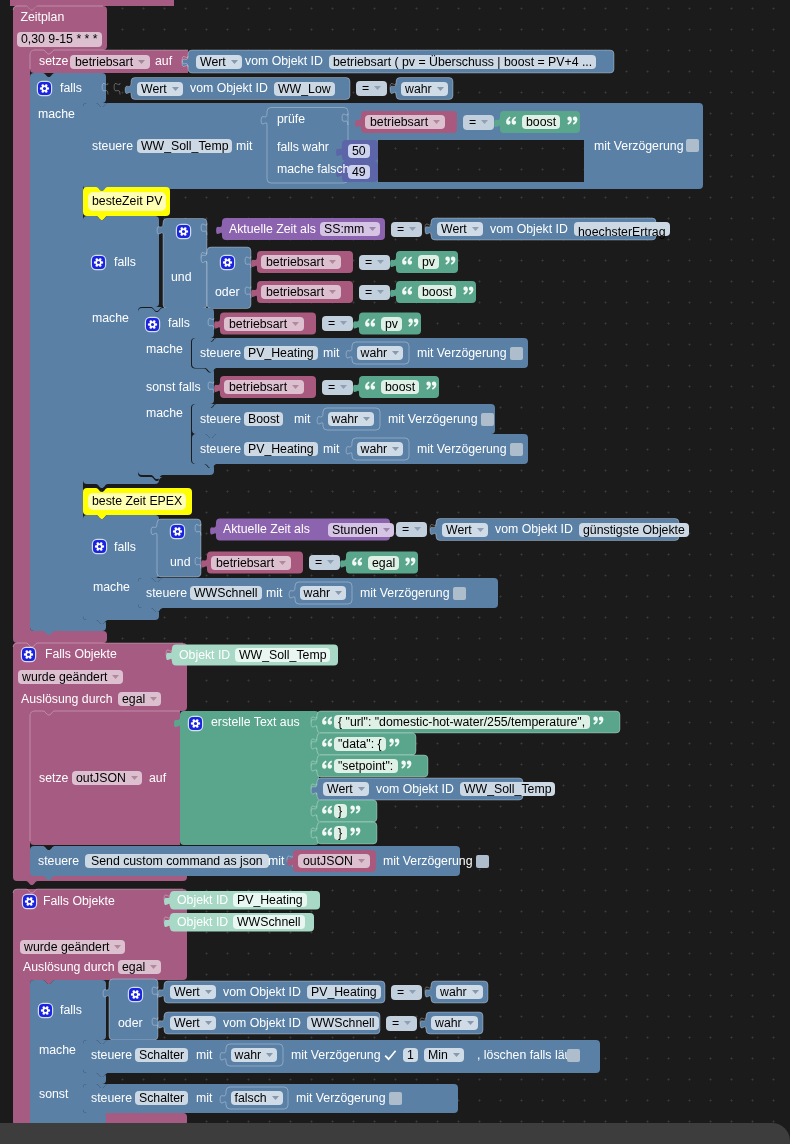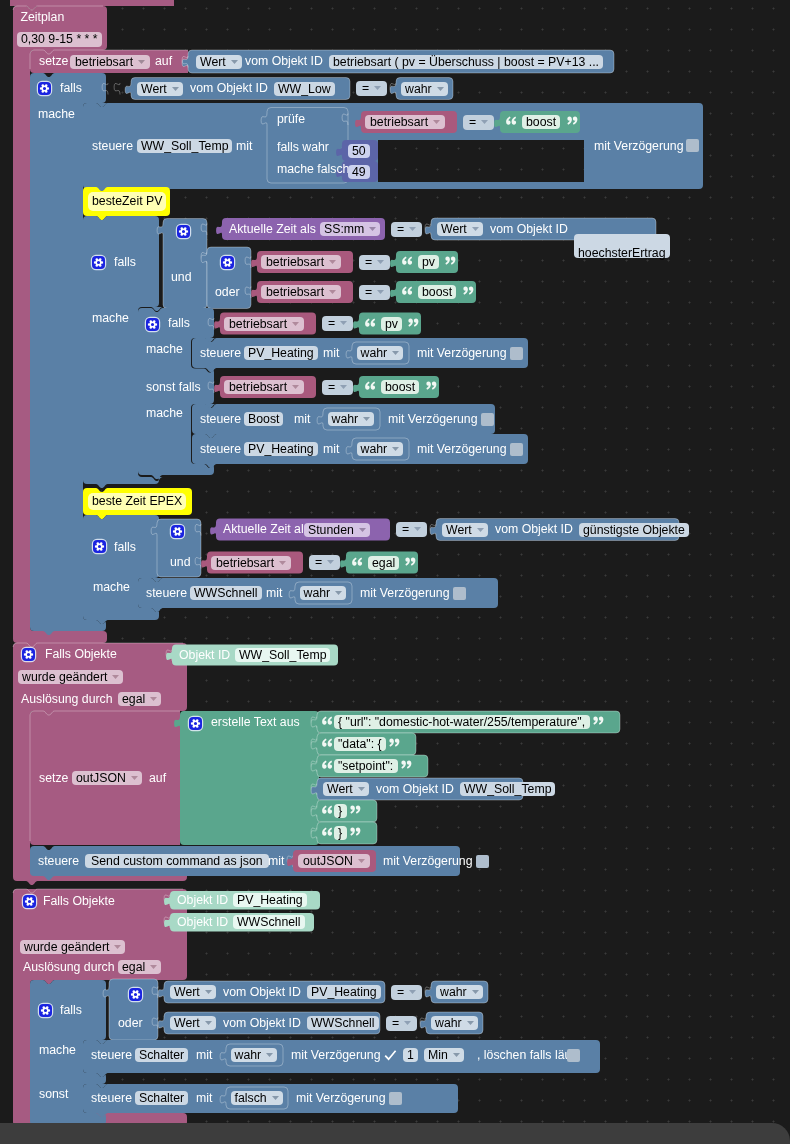--- a/index.html
+++ b/index.html
@@ -185,21 +185,21 @@
       <div class="fld" style="left: 356px; top: 81px; height: 15px; line-height: 15px; background: rgb(194, 208, 221); padding: 0px 6px;"><span>=</span><span class="ddw"><svg width="7" height="4" viewBox="0 0 7 4">
             <path d="M0 0 L7 0 L3.5 4 Z" fill="#8fa0b4"></path>
           </svg></span></div>
       <div class="fld" style="left: 401px; top: 81.5px; height: 14px; line-height: 14px; background: rgb(207, 219, 230); padding: 0px 4px;"><span>wahr</span><span class="ddw"><svg width="7" height="4" viewBox="0 0 7 4">
             <path d="M0 0 L7 0 L3.5 4 Z" fill="#8799ab"></path>
           </svg></span></div>
       <div class="fld" style="left: 196px; top: 54.5px; height: 14px; line-height: 14px; background: rgb(207, 219, 230); padding: 0px 4px;"><span>Wert</span><span class="ddw"><svg width="7" height="4" viewBox="0 0 7 4">
             <path d="M0 0 L7 0 L3.5 4 Z" fill="#8799ab"></path>
           </svg></span></div>
       <div class="tx" style="left: 245px; top: 54px;">vom Objekt ID</div>
-      <div class="fld" style="left: 329px; top: 54.5px; height: 14px; line-height: 14px; background: rgb(204, 216, 228); padding: 0px 4px;"><span>betriebsart ( pv = Überschuss  |  boost = PV+13 ...</span></div>
+      <div class="fld" style="left: 329px; top: 54.5px; height: 14px; line-height: 14px; background: rgb(204, 216, 228); padding: 0px 4px;"><span>betriebsart ( pv = Überschuss  |  boost = PV+4 ...</span></div>
       <div class="tx" style="left: 92px; top: 138.5px;">steuere</div>
       <div class="fld" style="left: 137px; top: 138.6px; height: 14px; line-height: 14px; background: rgb(204, 216, 228); padding: 0px 4px;"><span>WW_Soll_Temp</span></div>
       <div class="tx" style="left: 236px; top: 138.5px;">mit</div>
       <div class="tx" style="left: 594px; top: 138.5px;">mit Verzögerung</div>
       <div class="cb" style="left: 686px; top: 139px; background: rgb(174, 189, 204);"></div>
       <div style="position: absolute; left: 378px; top: 140px; width: 206px; height: 42px; background-color: rgb(27, 27, 27); background-image: radial-gradient(circle, rgb(59, 59, 59) 0.9px, transparent 1.1px); background-size: 21px 21px; background-position: -392px -401px;"></div>
       <div class="tx" style="left: 277px; top: 111.5px;">prüfe</div>
       <div class="tx" style="left: 277px; top: 139.5px;">falls wahr</div>
       <div class="tx" style="left: 277px; top: 161.5px;">mache falsch</div>
       <div class="fld" style="left: 348px; top: 144px; height: 14px; line-height: 14px; background: rgb(204, 210, 238); padding: 0px 4px;"><span>50</span></div>
@@ -235,21 +235,21 @@
       <div class="fld" style="left: 320px; top: 222px; height: 14px; line-height: 14px; background: rgb(213, 196, 228); padding: 0px 4px;"><span>SS:mm</span><span class="ddw"><svg width="7" height="4" viewBox="0 0 7 4">
             <path d="M0 0 L7 0 L3.5 4 Z" fill="#9a86a8"></path>
           </svg></span></div>
       <div class="fld" style="left: 391px; top: 221.5px; height: 15px; line-height: 15px; background: rgb(194, 208, 221); padding: 0px 6px;"><span>=</span><span class="ddw"><svg width="7" height="4" viewBox="0 0 7 4">
             <path d="M0 0 L7 0 L3.5 4 Z" fill="#8fa0b4"></path>
           </svg></span></div>
       <div class="fld" style="left: 437px; top: 222px; height: 14px; line-height: 14px; background: rgb(207, 219, 230); padding: 0px 4px;"><span>Wert</span><span class="ddw"><svg width="7" height="4" viewBox="0 0 7 4">
             <path d="M0 0 L7 0 L3.5 4 Z" fill="#8fa0b4"></path>
           </svg></span></div>
       <div class="tx" style="left: 490px; top: 221.5px;">vom Objekt ID</div>
-      <div class="fld" style="left: 574px; top: 222px; height: 14px; line-height: 14px; background: rgb(204, 216, 228); padding: 12px 4px; margin-top: 12px;"><span>hoechsterErtrag</span></div>
+      <div class="fld" style="left: 574px; top: 222px; height: 14px; line-height: 14px; background: rgb(204, 216, 228); padding: 3px 4px;"><span>hoechsterErtrag</span></div>
       <div class="tx" style="left: 215px; top: 284.5px;">oder</div>
       <div class="gear" style="left: 221px; top: 256px;">
         <svg width="11" height="11" viewBox="0 0 24 24" style="position:absolute;left:1px;top:1px">
           <path fill="#fff" fill-rule="evenodd" d="M21.98 9.88L21.98 14.12L18.11 14.98L17.64 15.80L18.83 19.58L15.15 21.70L12.47 18.78L11.53 18.78L8.85 21.70L5.17 19.58L6.36 15.80L5.89 14.98L2.02 14.12L2.02 9.88L5.89 9.02L6.36 8.20L5.17 4.42L8.85 2.30L11.53 5.22L12.47 5.22L15.15 2.30L18.83 4.42L17.64 8.20L18.11 9.02Z M12 8.6a3.4 3.4 0 100 6.8 3.4 3.4 0 000-6.8z"></path>
         </svg>
       </div>
       <div class="fld" style="left: 261px; top: 255px; height: 14px; line-height: 14px; background: rgb(220, 192, 208); padding: 0px 5px;"><span>betriebsart</span><span class="ddw"><svg width="7" height="4" viewBox="0 0 7 4">
             <path d="M0 0 L7 0 L3.5 4 Z" fill="#b08a9c"></path>
           </svg></span></div>
       <div class="fld" style="left: 359px; top: 254.5px; height: 15px; line-height: 15px; background: rgb(194, 208, 221); padding: 0px 6px;"><span>=</span><span class="ddw"><svg width="7" height="4" viewBox="0 0 7 4">
@@ -342,21 +342,21 @@
       </div>
       <div class="tx" style="left: 114px; top: 539.5px;">falls</div>
       <div class="tx" style="left: 93px; top: 580px;">mache</div>
       <div class="tx" style="left: 170px; top: 555px;">und</div>
       <div class="gear" style="left: 171px; top: 525px;">
         <svg width="11" height="11" viewBox="0 0 24 24" style="position:absolute;left:1px;top:1px">
           <path fill="#fff" fill-rule="evenodd" d="M21.98 9.88L21.98 14.12L18.11 14.98L17.64 15.80L18.83 19.58L15.15 21.70L12.47 18.78L11.53 18.78L8.85 21.70L5.17 19.58L6.36 15.80L5.89 14.98L2.02 14.12L2.02 9.88L5.89 9.02L6.36 8.20L5.17 4.42L8.85 2.30L11.53 5.22L12.47 5.22L15.15 2.30L18.83 4.42L17.64 8.20L18.11 9.02Z M12 8.6a3.4 3.4 0 100 6.8 3.4 3.4 0 000-6.8z"></path>
         </svg>
       </div>
       <div class="tx" style="left: 223px; top: 522px;">Aktuelle Zeit als</div>
-      <div class="fld" style="left: 304px; top: 522.5px; height: 14px; line-height: 14px; background: rgb(213, 196, 228); padding: 0px 4px;"><span>Stunden</span><span class="ddw"><svg width="7" height="4" viewBox="0 0 7 4">
+      <div class="fld" style="left: 328px; top: 522.5px; height: 14px; line-height: 14px; background: rgb(213, 196, 228); padding: 0px 4px;"><span>Stunden</span><span class="ddw"><svg width="7" height="4" viewBox="0 0 7 4">
             <path d="M0 0 L7 0 L3.5 4 Z" fill="#9a86a8"></path>
           </svg></span></div>
       <div class="fld" style="left: 396px; top: 522px; height: 15px; line-height: 15px; background: rgb(194, 208, 221); padding: 0px 6px;"><span>=</span><span class="ddw"><svg width="7" height="4" viewBox="0 0 7 4">
             <path d="M0 0 L7 0 L3.5 4 Z" fill="#8fa0b4"></path>
           </svg></span></div>
       <div class="fld" style="left: 442px; top: 522.5px; height: 14px; line-height: 14px; background: rgb(207, 219, 230); padding: 0px 4px;"><span>Wert</span><span class="ddw"><svg width="7" height="4" viewBox="0 0 7 4">
             <path d="M0 0 L7 0 L3.5 4 Z" fill="#8fa0b4"></path>
           </svg></span></div>
       <div class="tx" style="left: 495px; top: 522px;">vom Objekt ID</div>
       <div class="fld" style="left: 579px; top: 522.5px; height: 14px; line-height: 14px; background: rgb(204, 216, 228); padding: 0px 4px;"><span>günstigste Objekte</span></div>

